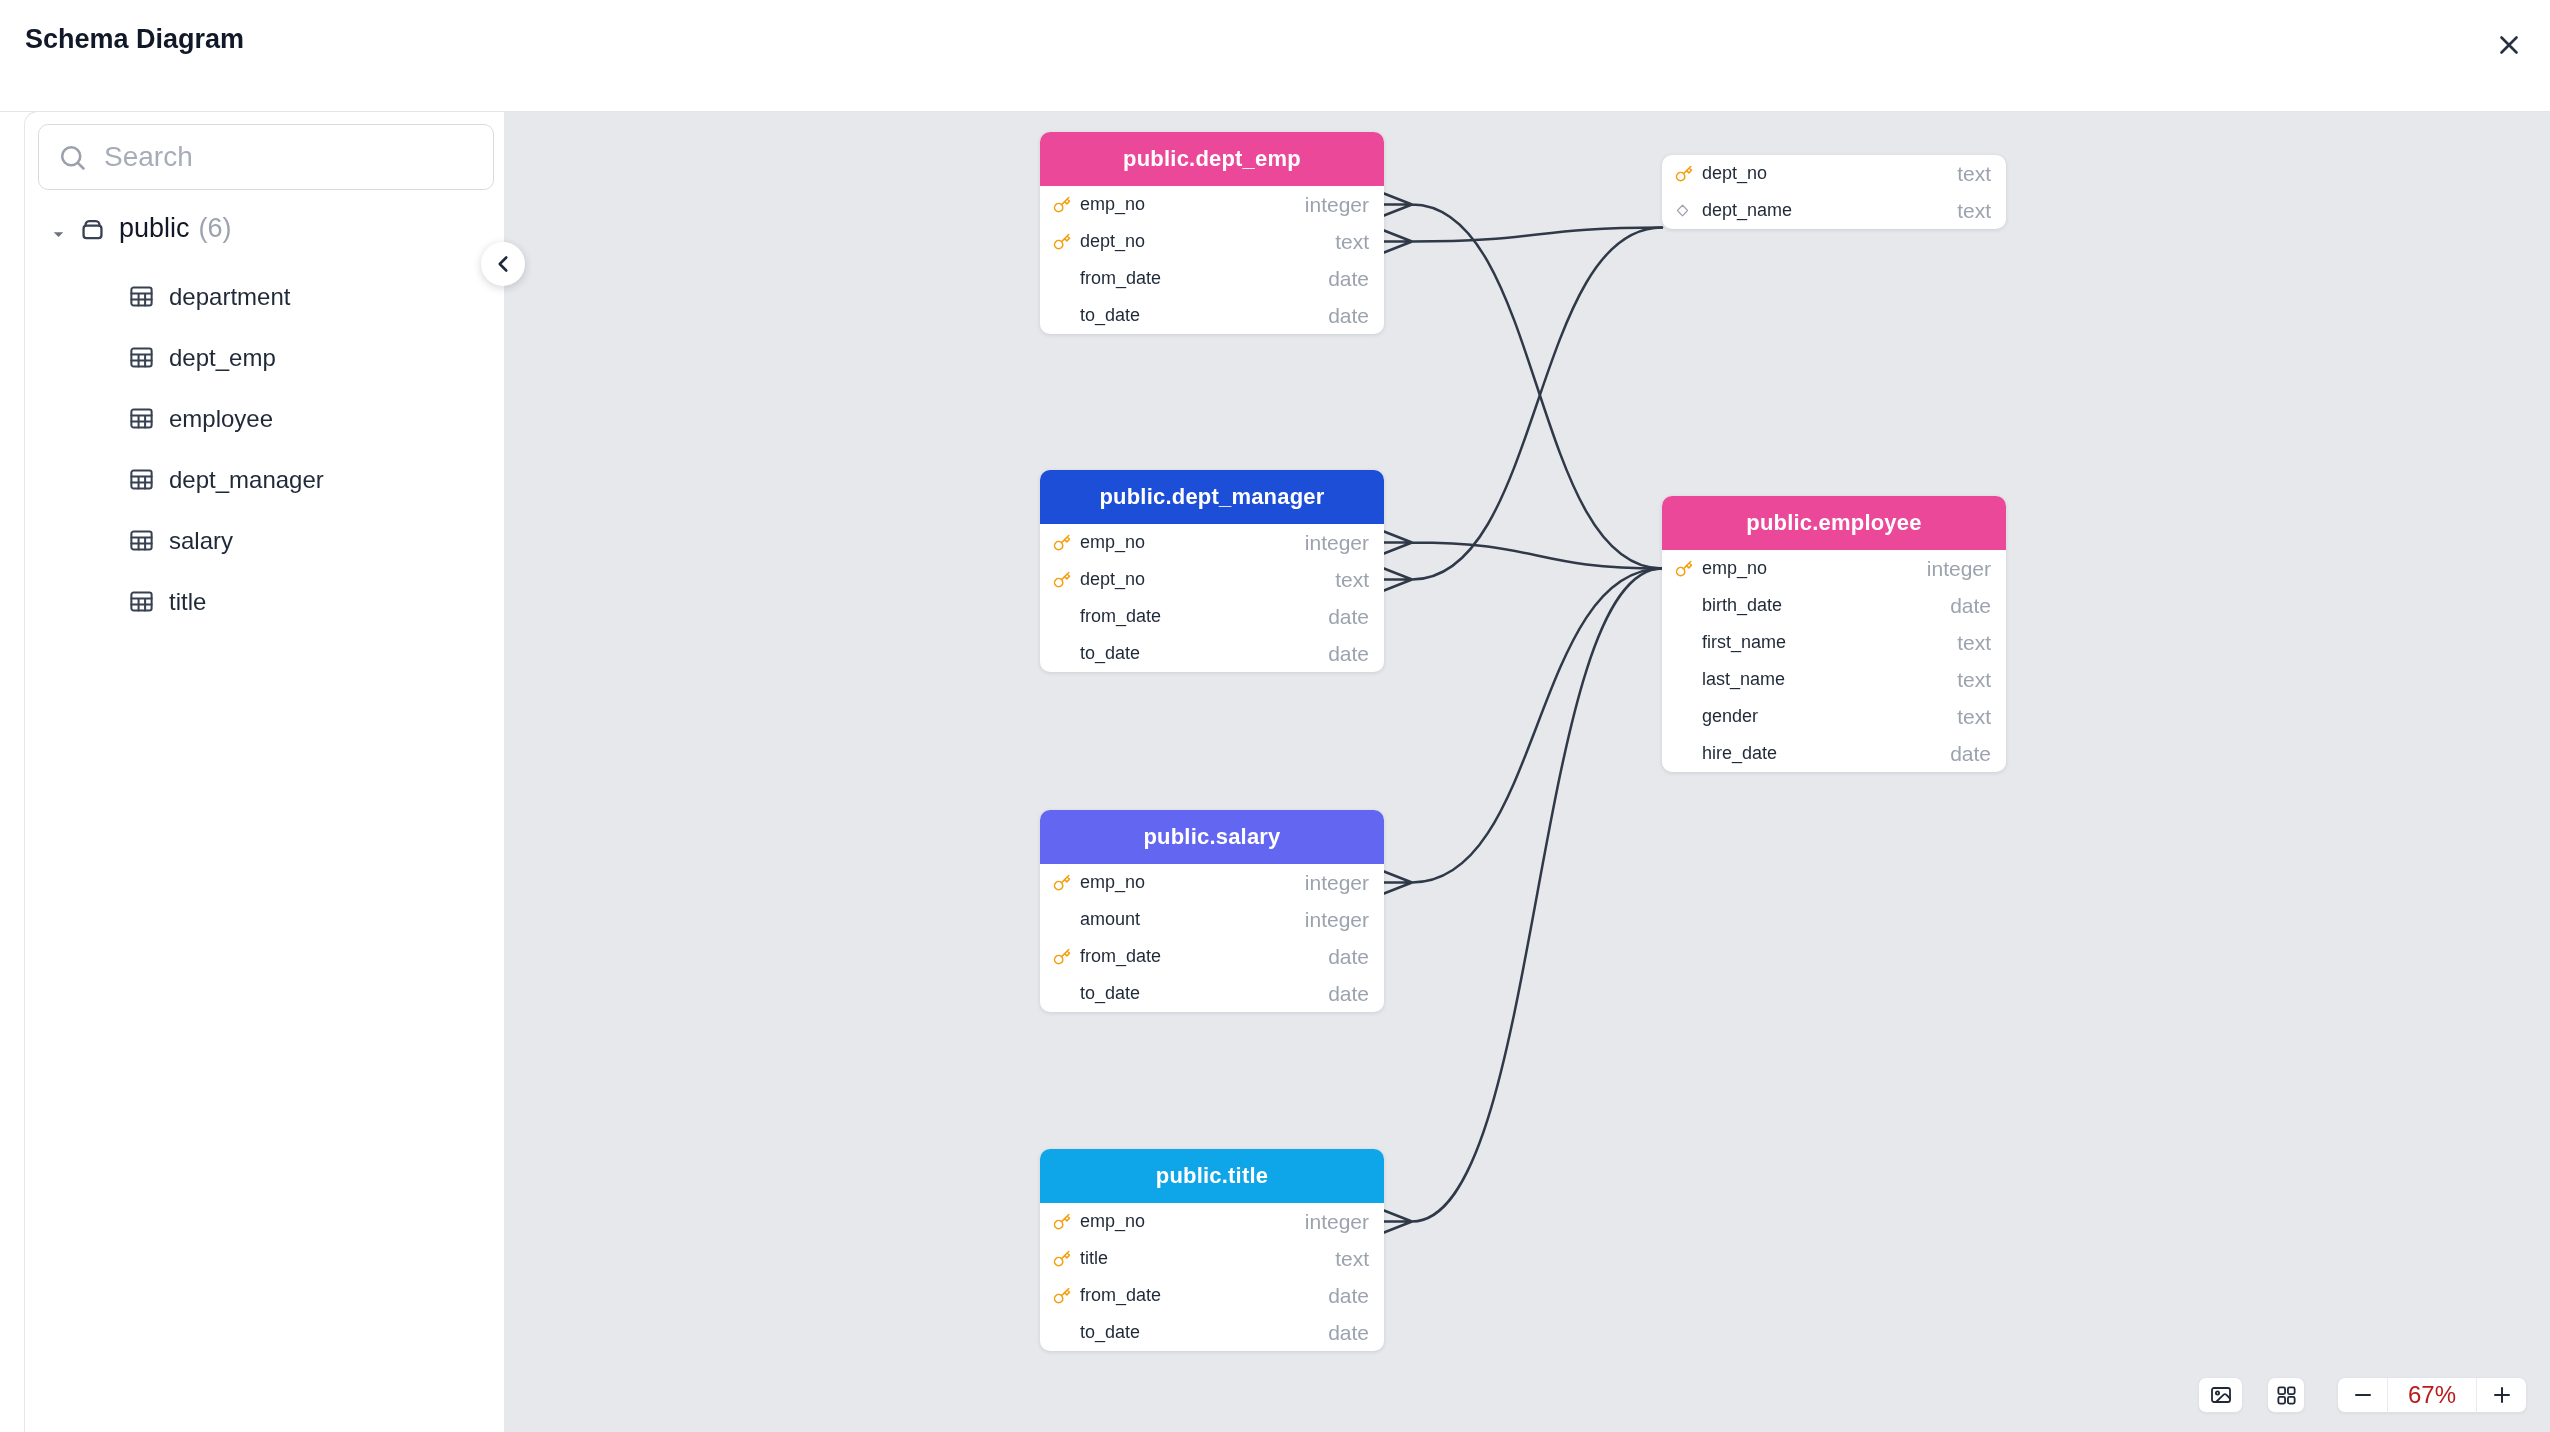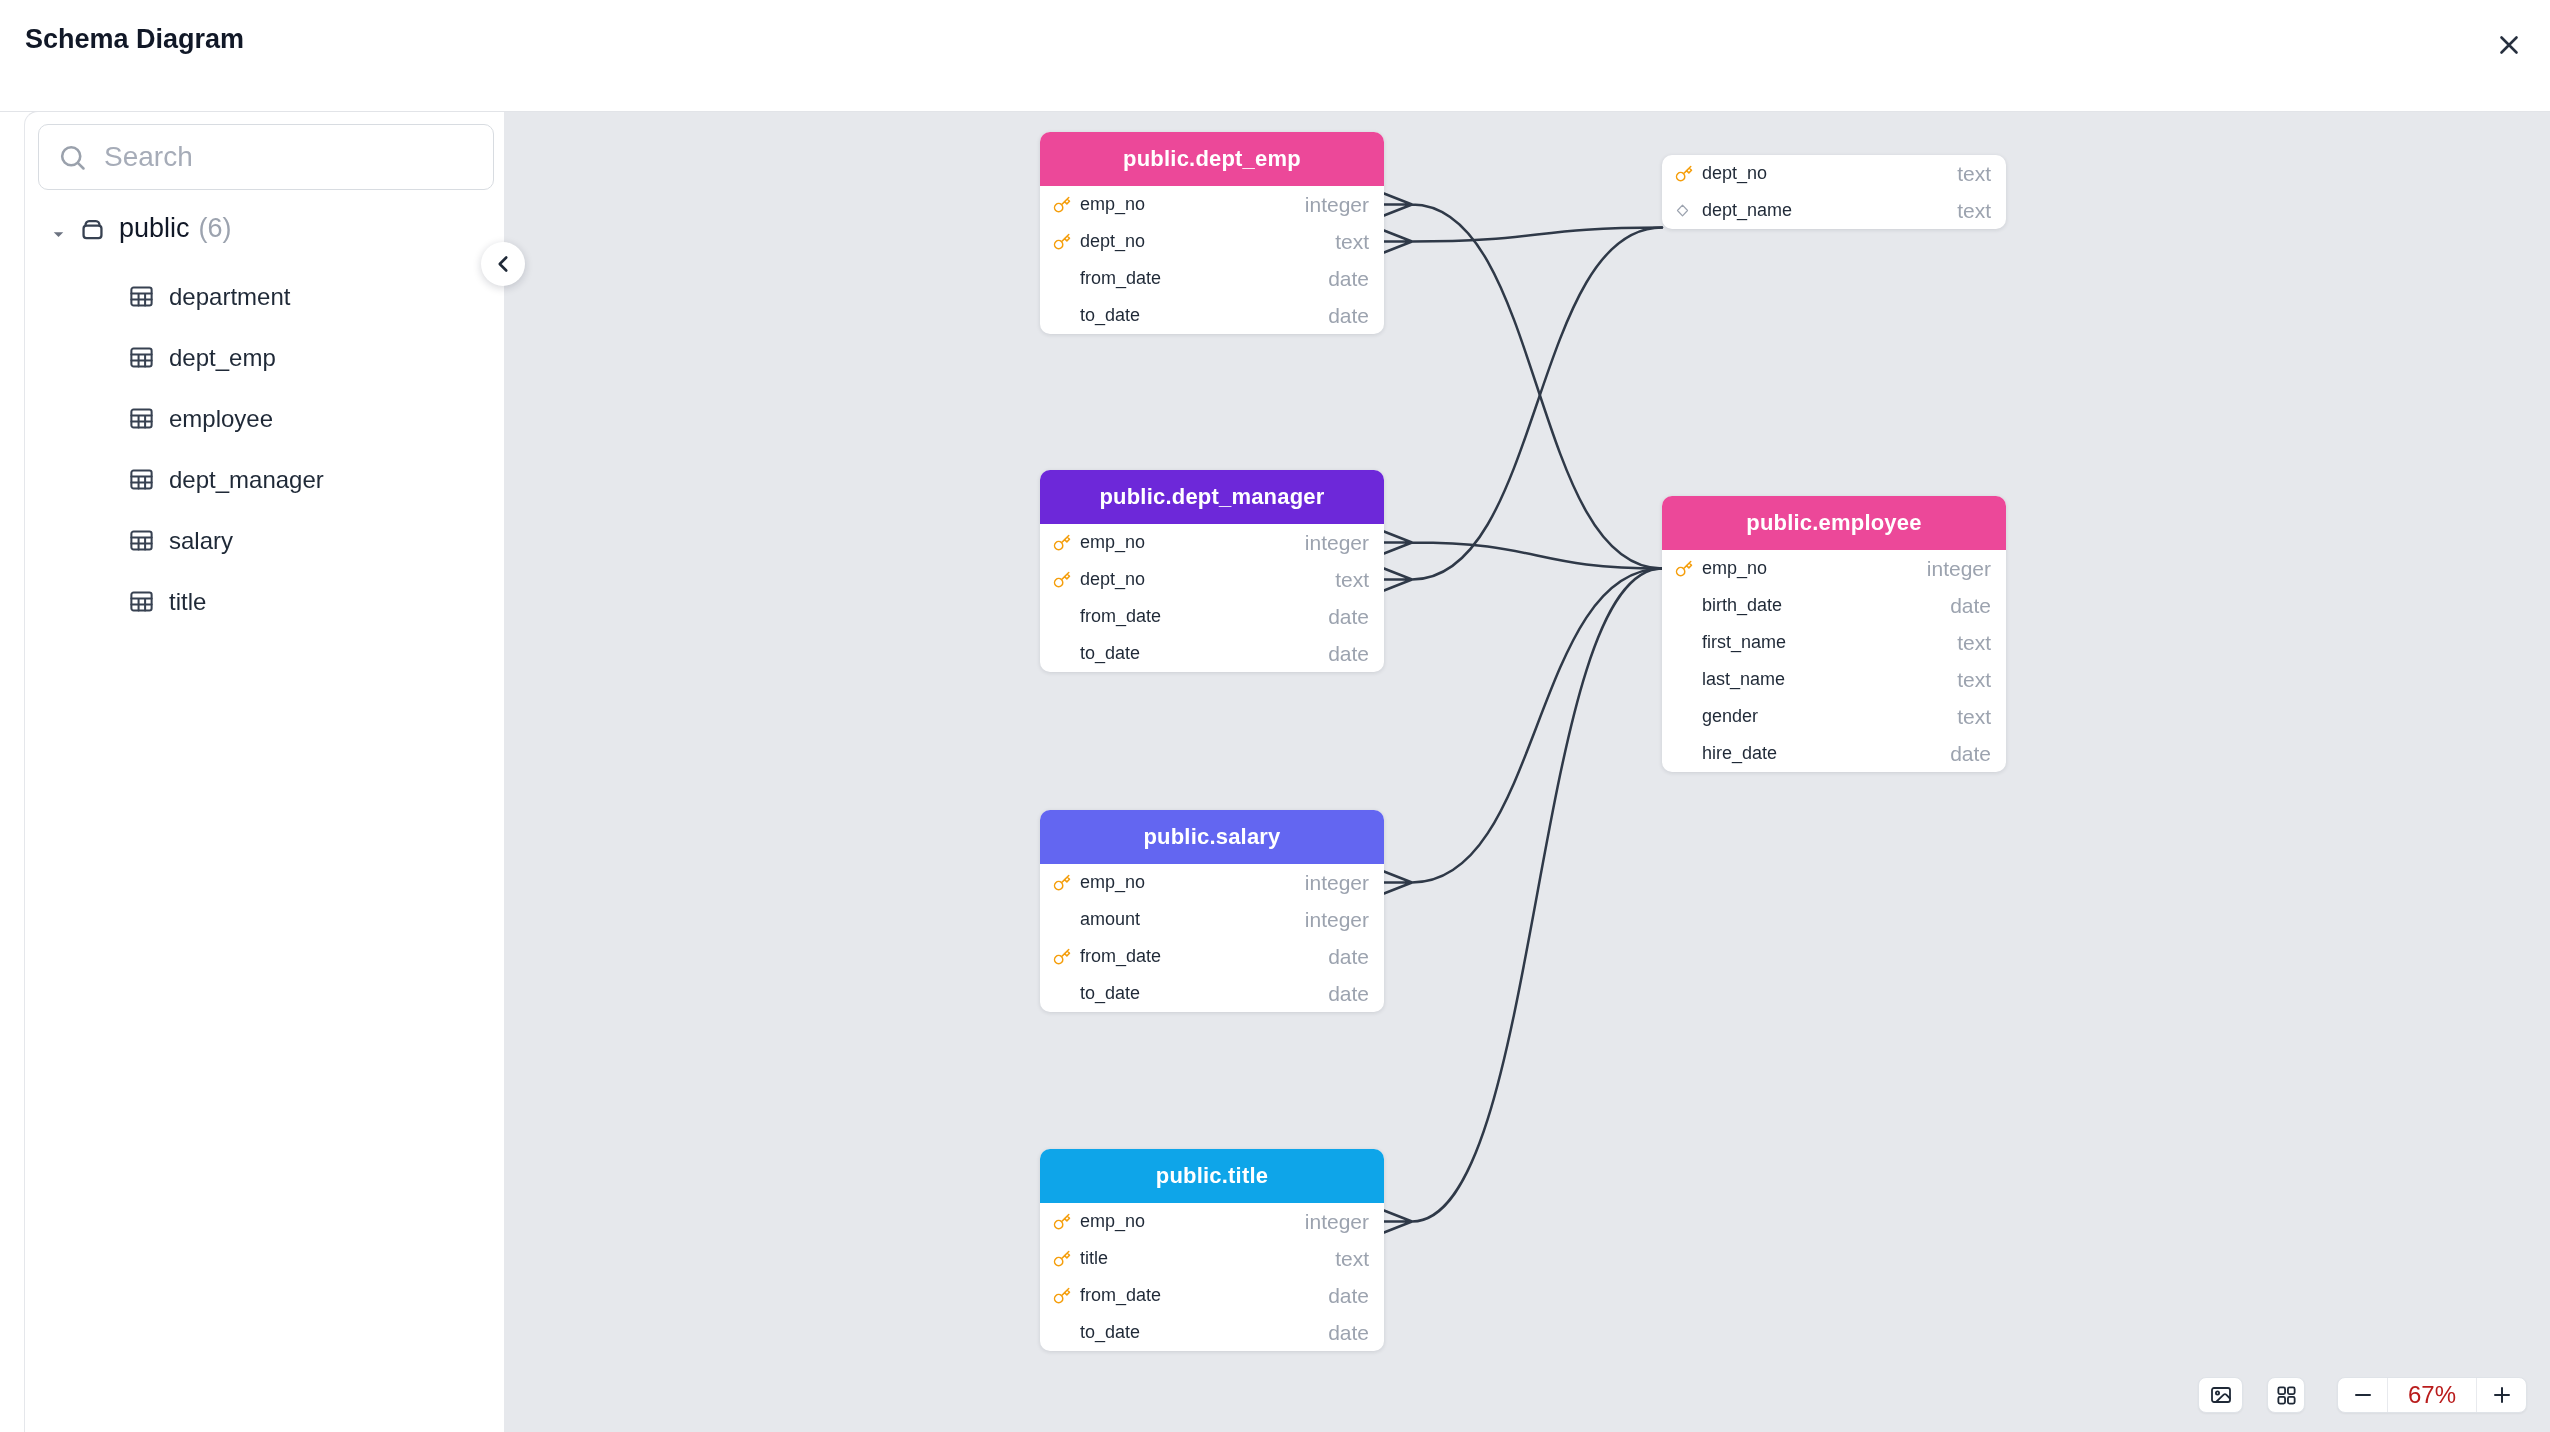--- a/index.html
+++ b/index.html
@@ -127,21 +127,21 @@
           <span class="fi">
             <svg width="15" height="15" viewBox="0 0 24 24" fill="none" stroke="#9CA3AF" stroke-width="2" stroke-linejoin="round">
               <path d="M12 3.5 20 12l-8 8.5L4 12z"></path>
             </svg>
           </span>
           <span class="fn">dept_name</span>
           <span class="ft">text</span>
         </div>
       </div>
       <div class="node" style="left: 1040px; top: 470px;">
-        <div class="node-header" style="background:#6d28d9">public.dept_manager</div>
+        <div class="node-header" style="background:#1d4ed8">public.dept_manager</div>
         <div class="node-row">
           <span class="fi">
             <svg width="18" height="18" viewBox="0 0 24 24" fill="none" stroke="#F59E0B" stroke-width="2" stroke-linecap="round" stroke-linejoin="round">
               <path d="m21 2-2 2m-7.61 7.61a5.5 5.5 0 1 1-7.778 7.778 5.5 5.5 0 0 1 7.777-7.777Zm0 0L15.5 7.5m0 0 3 3L22 7l-3-3m-3.5 3.5L19 4"></path>
             </svg>
           </span>
           <span class="fn">emp_no</span>
           <span class="ft">integer</span>
         </div>
         <div class="node-row">

